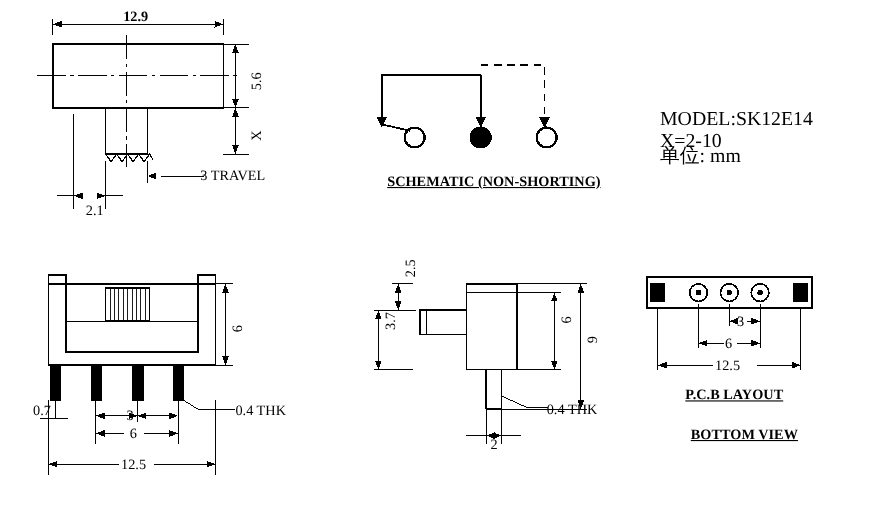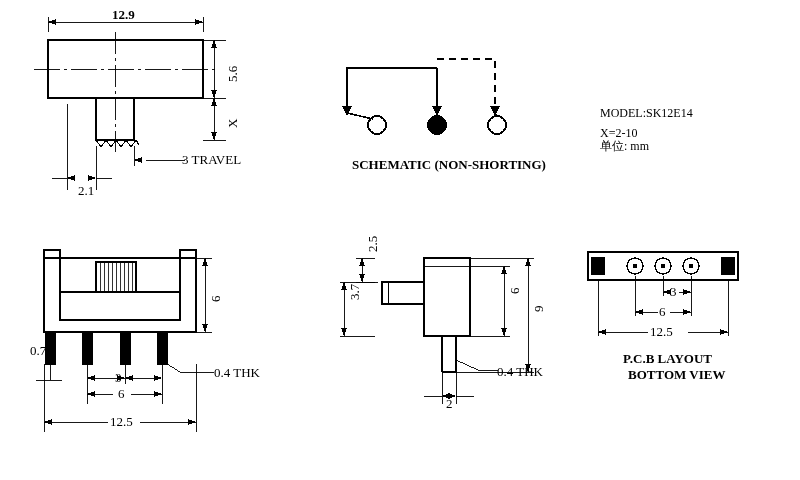--- a/index.html
+++ b/index.html
@@ -30,28 +30,28 @@
     line-height: 1;
   }
   .lbl.bold {
     font-weight: bold;
   }
   .lbl.vert {
     transform-origin: left top;
     transform: rotate(-90deg);
   }
   .lbl.underline {
+    text-decoration: underline;
   }
   .blk {
     position: absolute;
     white-space: nowrap;
     font-family: "Liberation Serif", serif;
-    font-size: 12px;
+    font-size: 18px;
     line-height: 1.45;
-    margin-top: 10px;
   }
 </style>
 </head>
 <body>
 
 <svg id="sheet" viewBox="0 0 800 480" xmlns="http://www.w3.org/2000/svg" shape-rendering="crispEdges">
 
   <rect x="0" y="0" width="800" height="480" fill="#ffffff"></rect>
 
   <g fill="none" stroke="#000" stroke-width="1.4">
@@ -235,30 +235,30 @@
 <div class="lbl" style="left:150px; top:153px;margin-left:32px;">3 TRAVEL</div>
 <div class="lbl" style="left:78px; top:184px;">2.1</div>
 
 <div class="lbl bold underline" style="left:352px; top:158px; font-size:13px;">SCHEMATIC (NON-SHORTING)</div>
 
 <div class="blk" style="left:600px; top:95px;">MODEL:SK12E14</div>
 <div class="blk" style="left:600px; top:115px;">X=2-10</div>
 <div class="blk" style="left:600px; top:128px;font-family:Liberation Serif, serif;">单位: mm</div>
 
 <div class="lbl vert" style="left:209px; top:302px;">6</div>
-<div class="lbl" style="left:30px; top:344px;">0.7</div>
+<div class="lbl" style="left:30px; top:366px;">0.7</div>
 <div class="lbl" style="left:115px; top:371px;">3</div>
 <div class="lbl" style="left:214px; top:366px;">0.4 THK</div>
 <div class="lbl" style="left:118px; top:387px;">6</div>
 <div class="lbl" style="left:110px; top:415px;">12.5</div>
 
 <div class="lbl vert" style="left:366px; top:252px;">2.5</div>
 <div class="lbl vert" style="left:348px; top:300px;">3.7</div>
 <div class="lbl vert" style="left:508px; top:294px;">6</div>
 <div class="lbl vert" style="left:532px; top:312px;">9</div>
 <div class="lbl" style="left:497px; top:365px;">0.4 THK</div>
 <div class="lbl" style="left:446px; top:397px;">2</div>
 
 <div class="lbl" style="left:670px; top:285px;">3</div>
 <div class="lbl" style="left:659px; top:305px;">6</div>
 <div class="lbl" style="left:650px; top:325px;">12.5</div>
 <div class="lbl bold underline" style="left:623px; top:352px;">P.C.B LAYOUT</div>
-<div class="lbl bold underline" style="left:628px; top:368px;">BOTTOM VIEW</div>
+<div class="lbl bold underline" style="left:628px; top:388px;">BOTTOM VIEW</div>
 
 </body></html>

